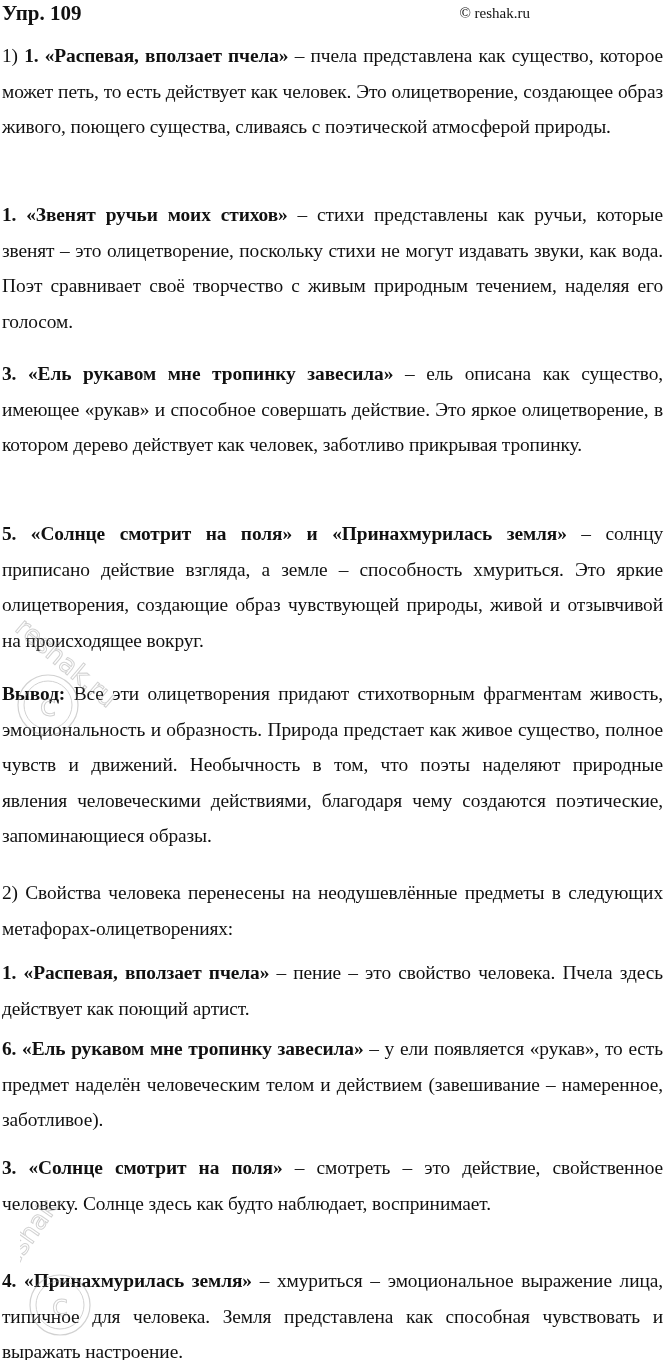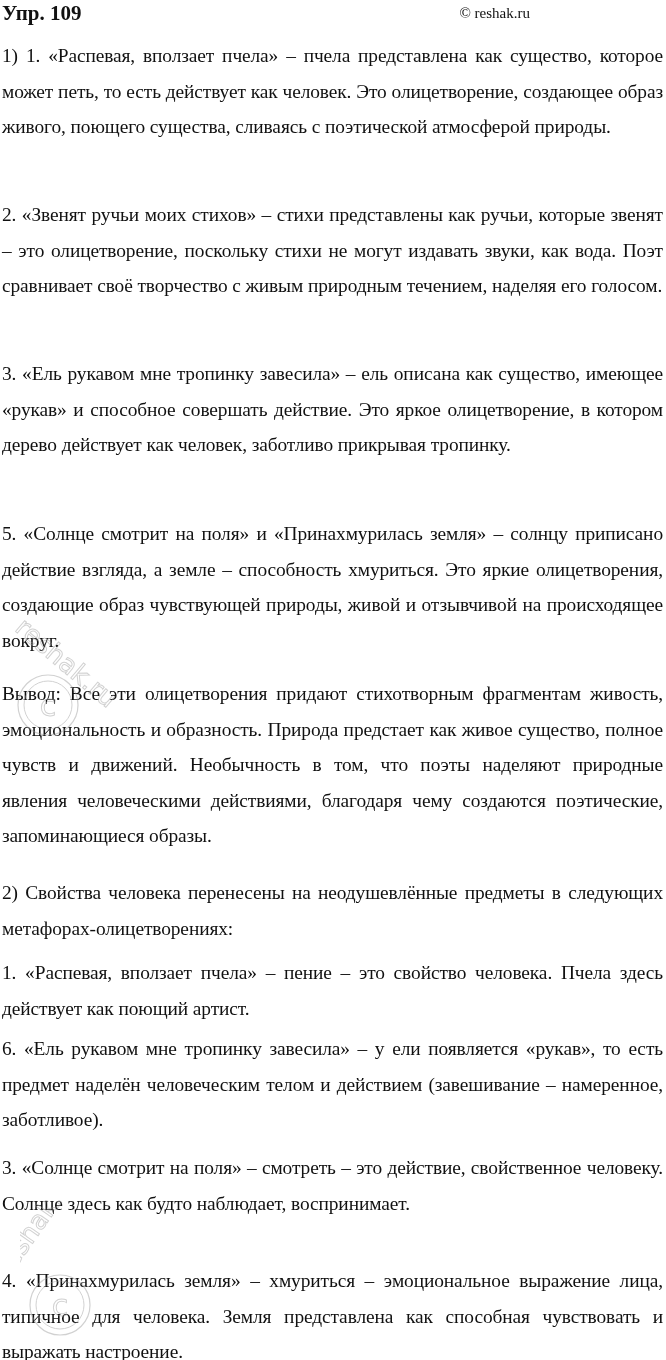--- a/index.html
+++ b/index.html
@@ -18,36 +18,36 @@
     .copyright {
       position: absolute; right: 6px; top: 0px;
       font-size: 15px; line-height: 26px;
     }
     .para {
       position: absolute; left: 2px; width: 661px;
       font-size: 19.4px; line-height: 35.5px;
       text-align: justify; margin: 0;
       letter-spacing: -0.1px;
     }
-    .para b { font-weight: normal; }
+    .para b { font-weight: bold; }
     .watermark {
       position: absolute; pointer-events: none; opacity: 0.45;
     }
   </style>
 </head>
 <body>
 
 <div class="header">
   <div class="title">Упр. 109</div>
   <div class="copyright">© reshak.ru</div>
 </div>
 
 <p class="para" style="top:38px;"><span>1) </span><b>1. «Распевая, вползает пчела»</b><span> – пчела представлена как существо, которое может петь, то есть действует как человек. Это олицетворение, создающее образ живого, поющего существа, сливаясь с поэтической атмосферой природы.</span></p>
 
-<p class="para" style="top:197px;"><b>2. «Звенят ручьи моих стихов»</b><span> – стихи представлены как ручьи, которые звенят – это олицетворение, поскольку стихи не могут издавать звуки, как вода. Поэт сравнивает своё творчество с живым природным течением, наделяя его голосом.</span></p>
+<p class="para" style="top:197px;"><b>1. «Звенят ручьи моих стихов»</b><span> – стихи представлены как ручьи, которые звенят – это олицетворение, поскольку стихи не могут издавать звуки, как вода. Поэт сравнивает своё творчество с живым природным течением, наделяя его голосом.</span></p>
 
 <p class="para" style="top:356px;"><b>3. «Ель рукавом мне тропинку завесила»</b><span> – ель описана как существо, имеющее «рукав» и способное совершать действие. Это яркое олицетворение, в котором дерево действует как человек, заботливо прикрывая тропинку.</span></p>
 
 <p class="para" style="top:516px;"><b>5. «Солнце смотрит на поля» и «Принахмурилась земля»</b><span> – солнцу приписано действие взгляда, а земле – способность хмуриться. Это яркие олицетворения, создающие образ чувствующей природы, живой и отзывчивой на происходящее вокруг.</span></p>
 
 <p class="para" style="top:676px;"><b>Вывод:</b><span> Все эти олицетворения придают стихотворным фрагментам живость, эмоциональность и образность. Природа предстает как живое существо, полное чувств и движений. Необычность в том, что поэты наделяют природные явления человеческими действиями, благодаря чему создаются поэтические, запоминающиеся образы.</span></p>
 
 <p class="para" style="top:875px;">2) Свойства человека перенесены на неодушевлённые предметы в следующих метафорах-олицетворениях:</p>
 
 <p class="para" style="top:955px;"><b>1. «Распевая, вползает пчела»</b><span> – пение – это свойство человека. Пчела здесь действует как поющий артист.</span></p>

